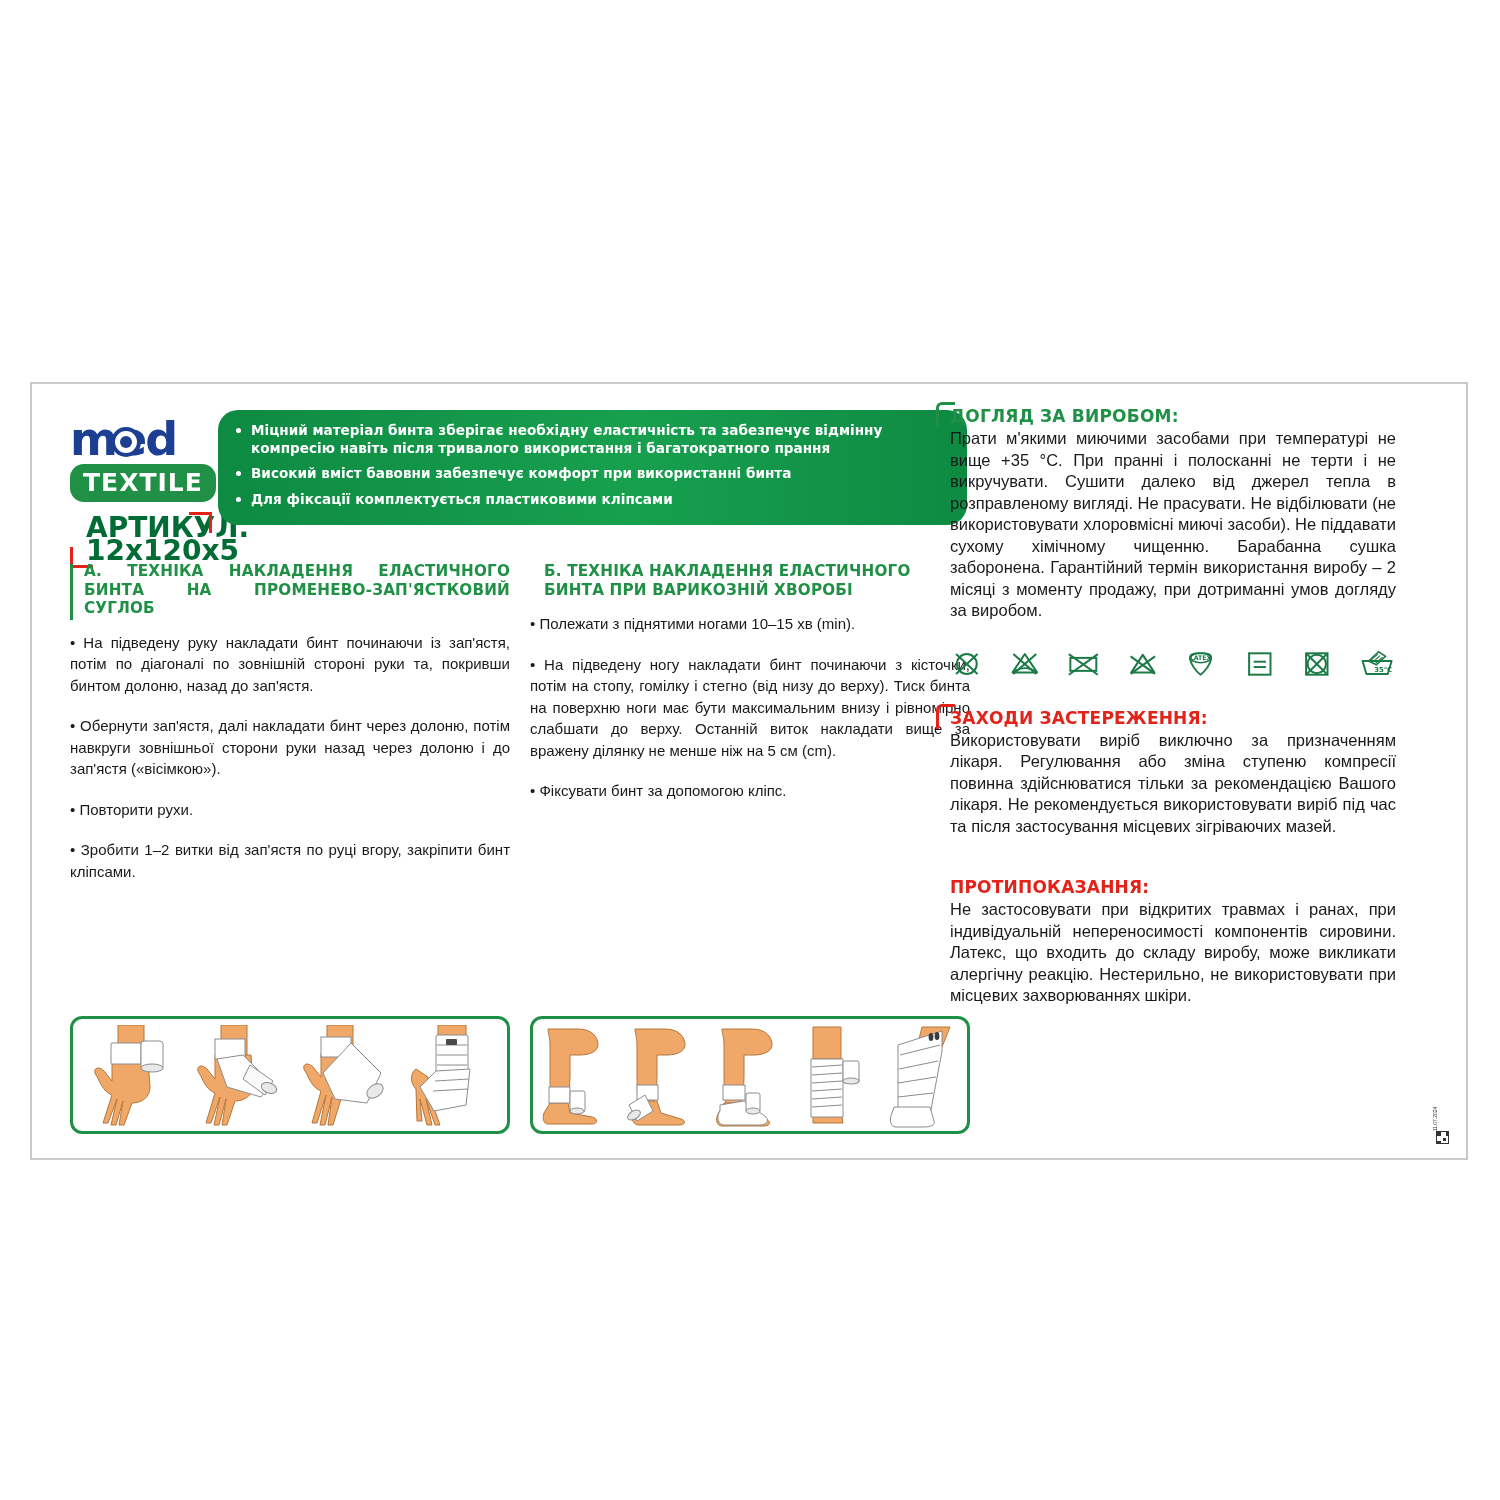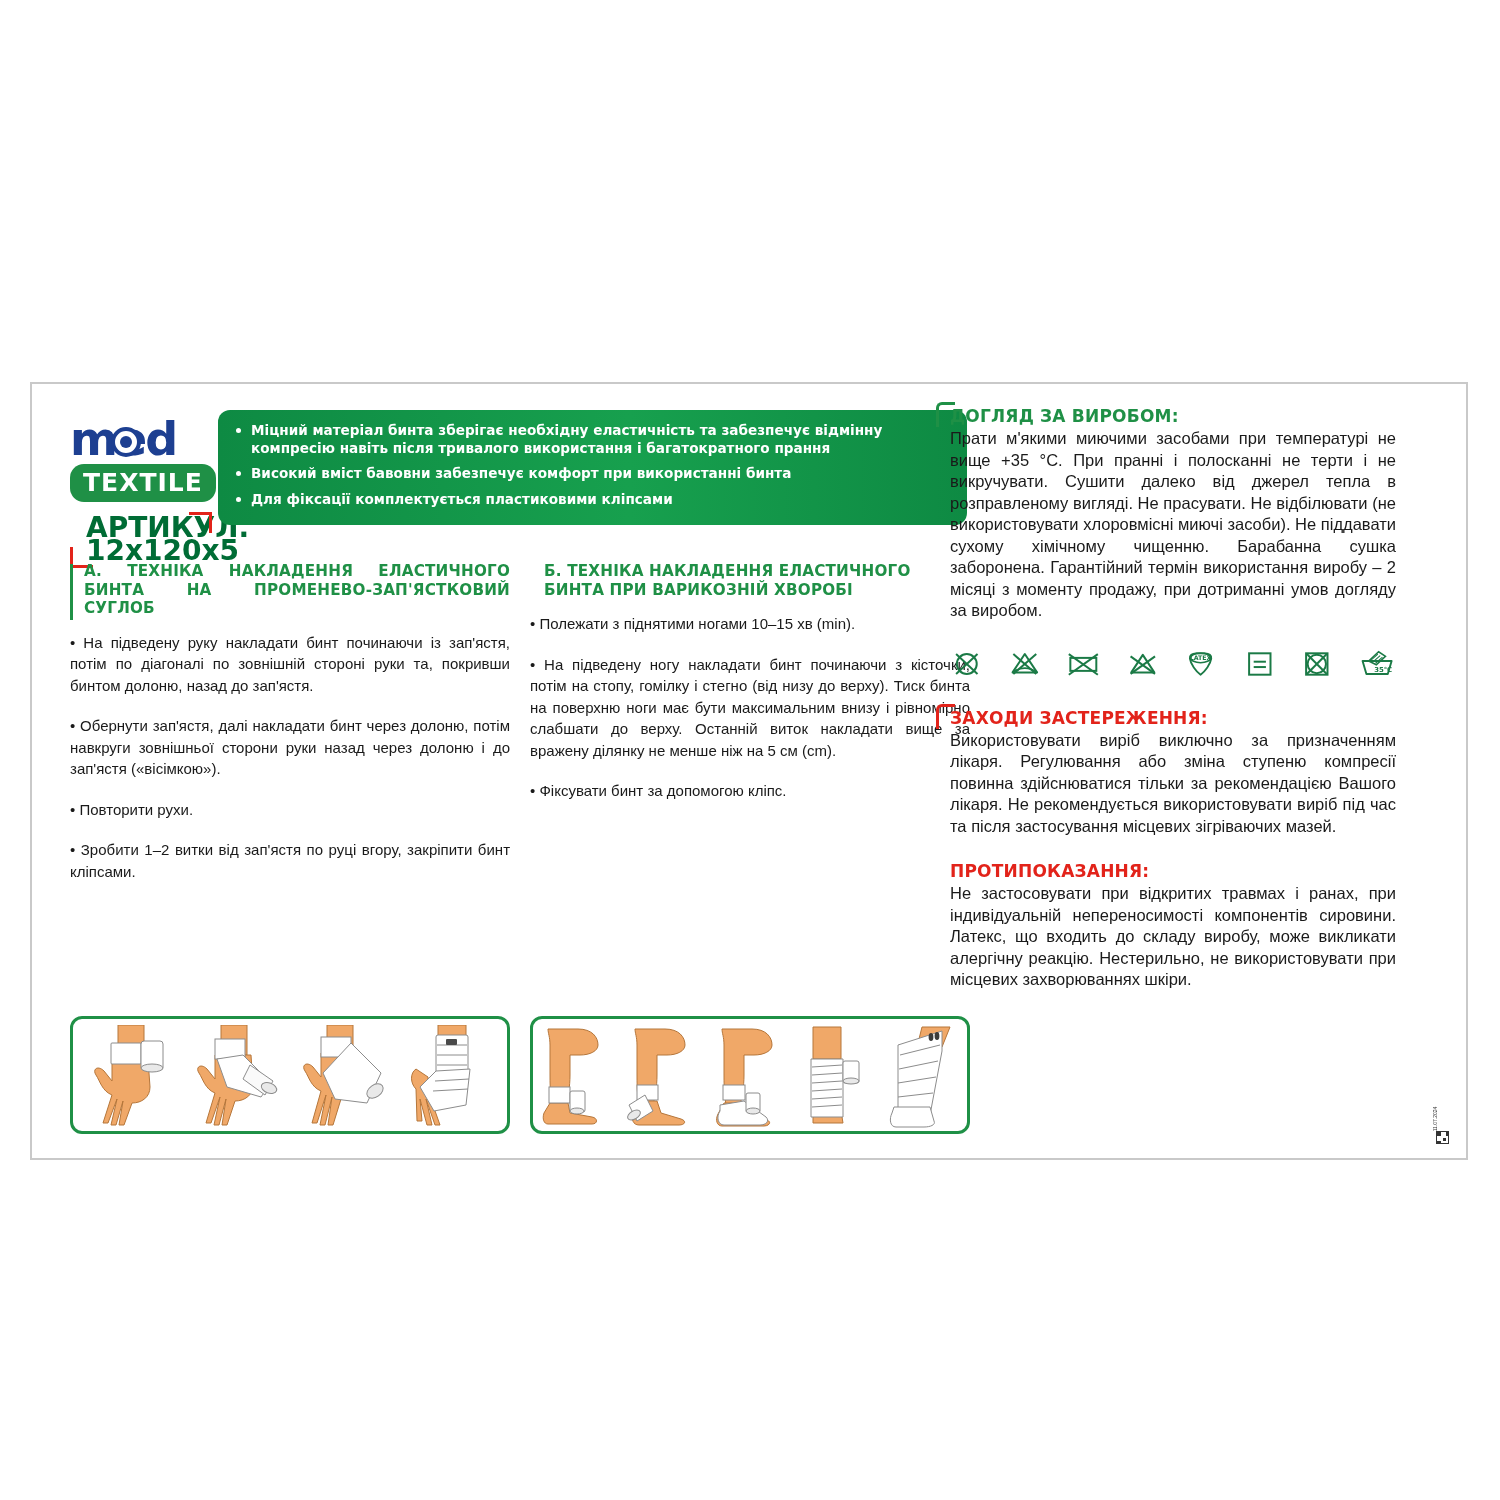--- a/index.html
+++ b/index.html
@@ -52,21 +52,21 @@
   }
   .art-line{
     color:#006c35;font-family:"DejaVu Sans", sans-serif;font-weight:bold;font-size:28px;line-height:23px;
     padding-left:10px;
   }
 
   
   .banner{
     position:absolute;left:186px;top:26px;width:749px;height:115px;
     background:linear-gradient(90deg,#0e8a43 0%,#17a04e 55%,#0e8a43 100%);
-    border-radius:12px;padding:12px 16px 10px 16px;box-sizing:border-box;
+    border-radius:20px;padding:12px 16px 10px 16px;box-sizing:border-box;
   }
   .banner ul{list-style:none;margin:0;padding:0;}
   .banner li{
     position:relative;color:#ffffff;font-family:"DejaVu Sans", sans-serif;font-weight:bold;
     font-size:13.6px;line-height:17.5px;padding-left:17px;margin-bottom:8px;
   }
   .banner li:last-child{margin-bottom:0;}
   .banner li:before{
     content:"";position:absolute;left:2px;top:6px;width:5px;height:5px;border-radius:50%;background:#fff;
   }
@@ -259,21 +259,21 @@
           <text x="33" y="30" text-anchor="middle" font-family="DejaVu Sans, sans-serif" font-size="9" font-weight="bold" fill="#1b7a46">35℃</text>
         </svg>
       </div>
 
       <div class="rsec red" style="margin-top:24px;">
         <span class="corner"></span>
         <h3>ЗАХОДИ ЗАСТЕРЕЖЕННЯ:</h3>
         <p>Використовувати виріб виключно за призначенням лікаря. Регулювання або зміна ступеню компресії повинна здійснюватися тільки за рекомендацією Вашого лікаря. Не рекомендується використовувати виріб під час та після застосування місцевих зігріваючих мазей.</p>
       </div>
 
-      <div class="rsec red noc" style="margin-top:24px;">
+      <div class="rsec red noc" style="margin-top:40px;">
         <h3>ПРОТИПОКАЗАННЯ:</h3>
         <p>Не застосовувати при відкритих травмах і ранах, при індивідуальній непереносимості компонентів сировини. Латекс, що входить до складу виробу, може викликати алергічну реакцію. Нестерильно, не використовувати при місцевих захворюваннях шкіри.</p>
       </div>
 
     </div>
 
     <div class="illus illus-a">
 
       <svg width="98" height="106" viewBox="0 0 98 106">
         <g stroke="#b5763a" stroke-width="1" fill="#f0a868">

